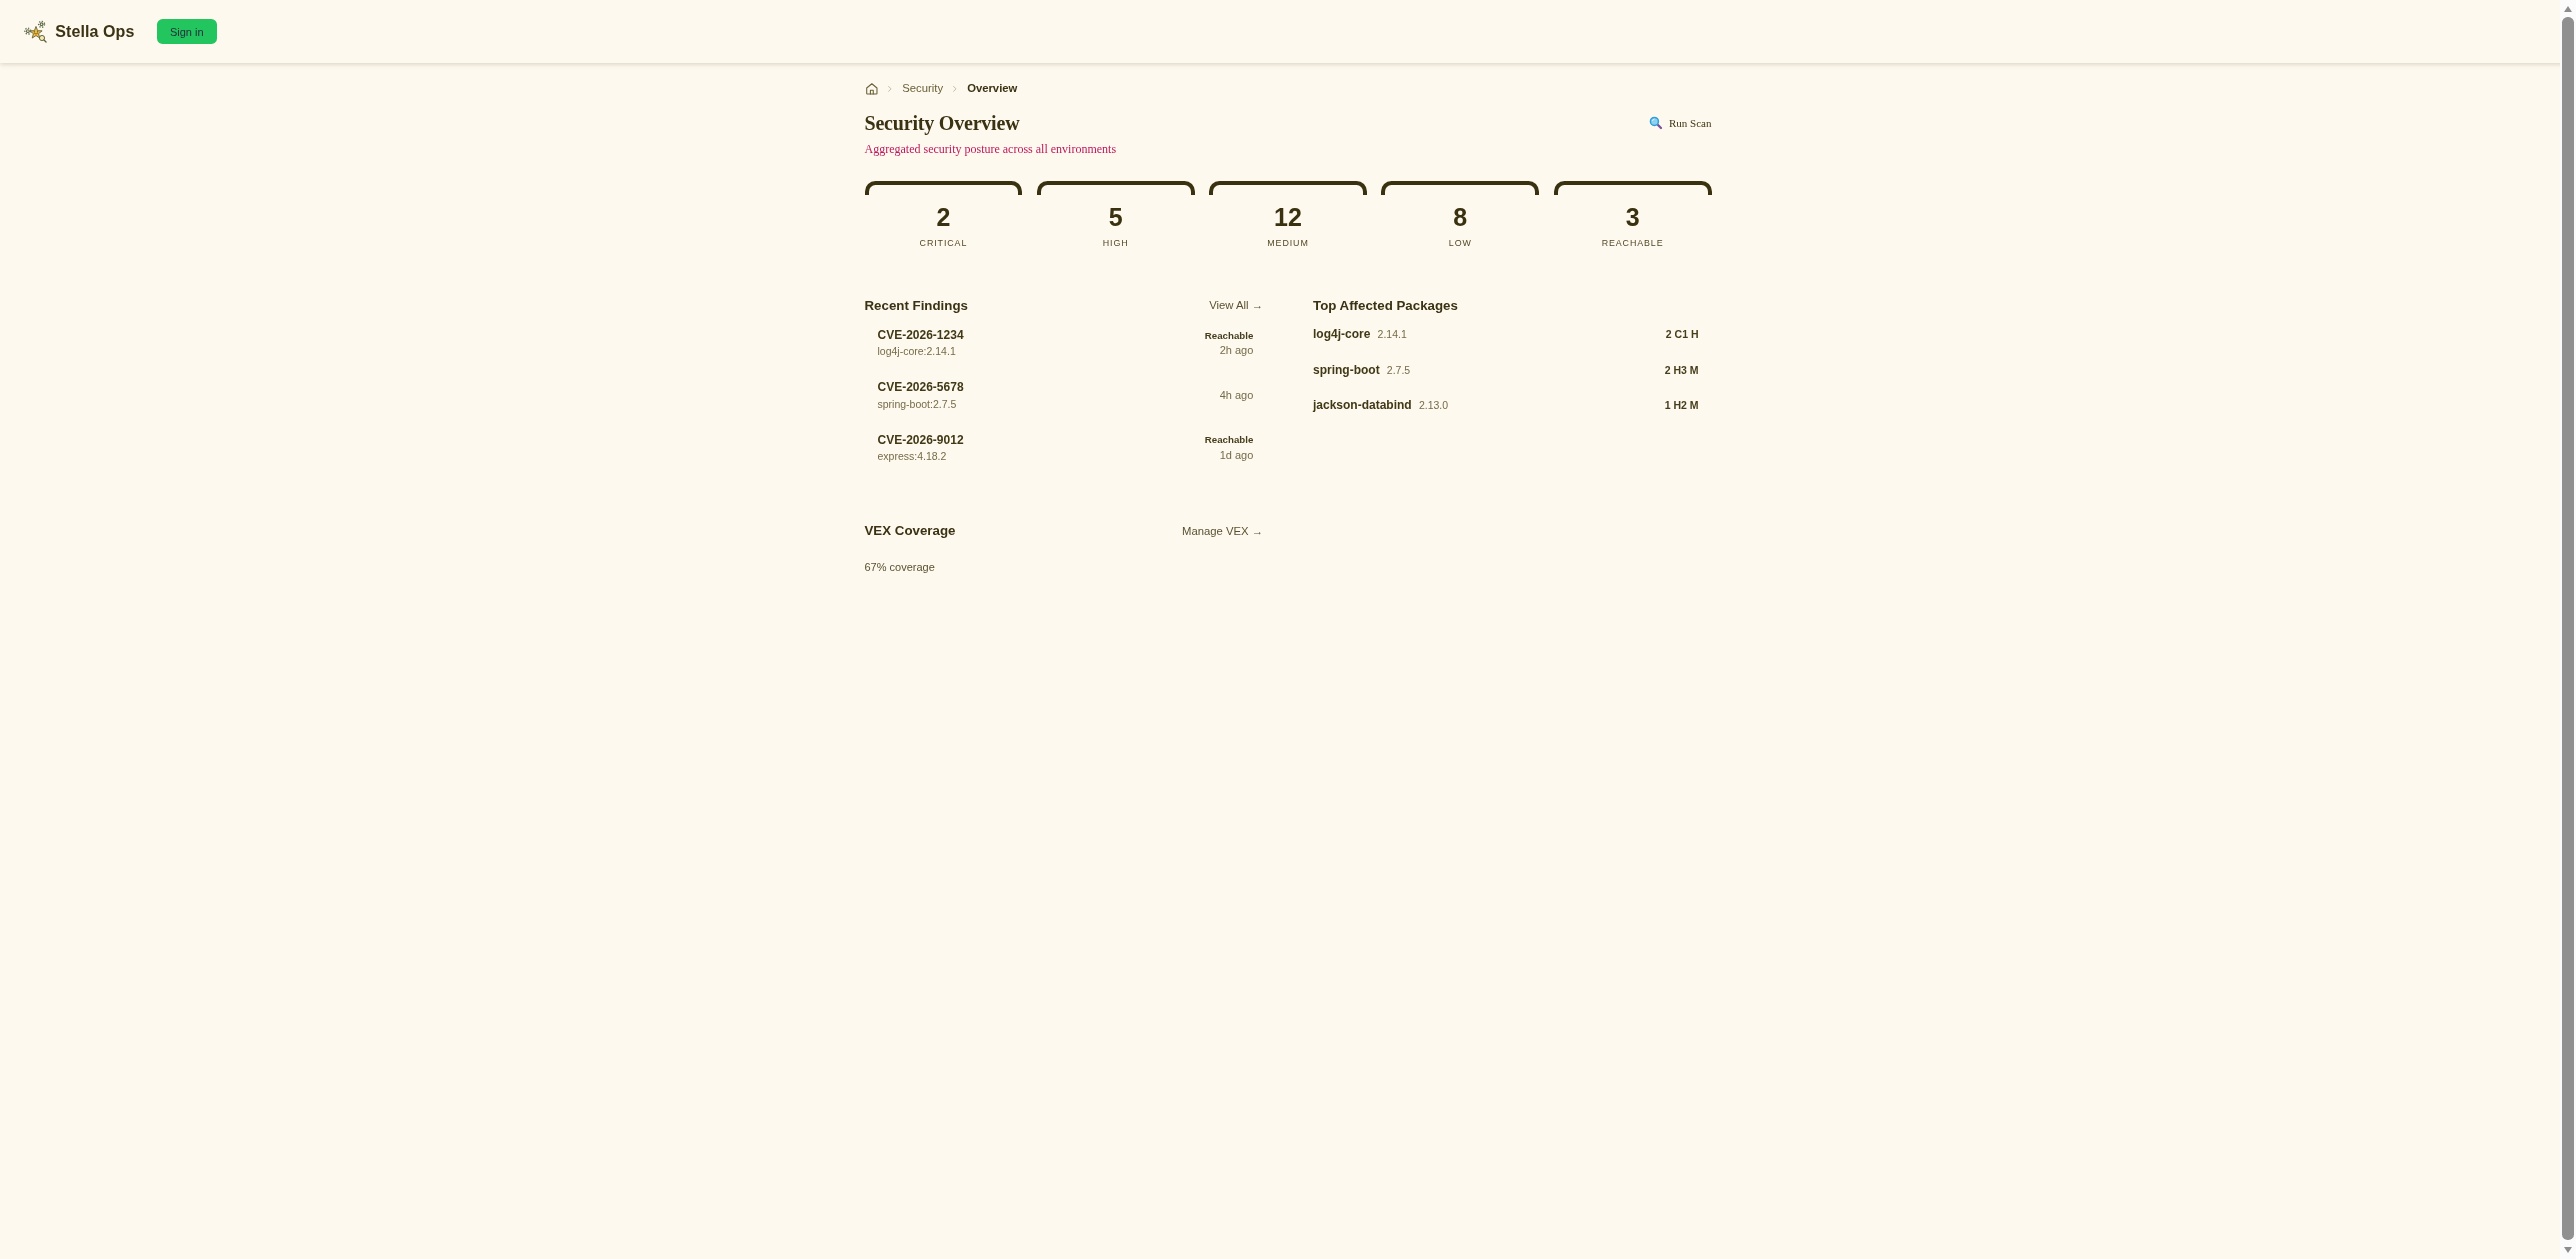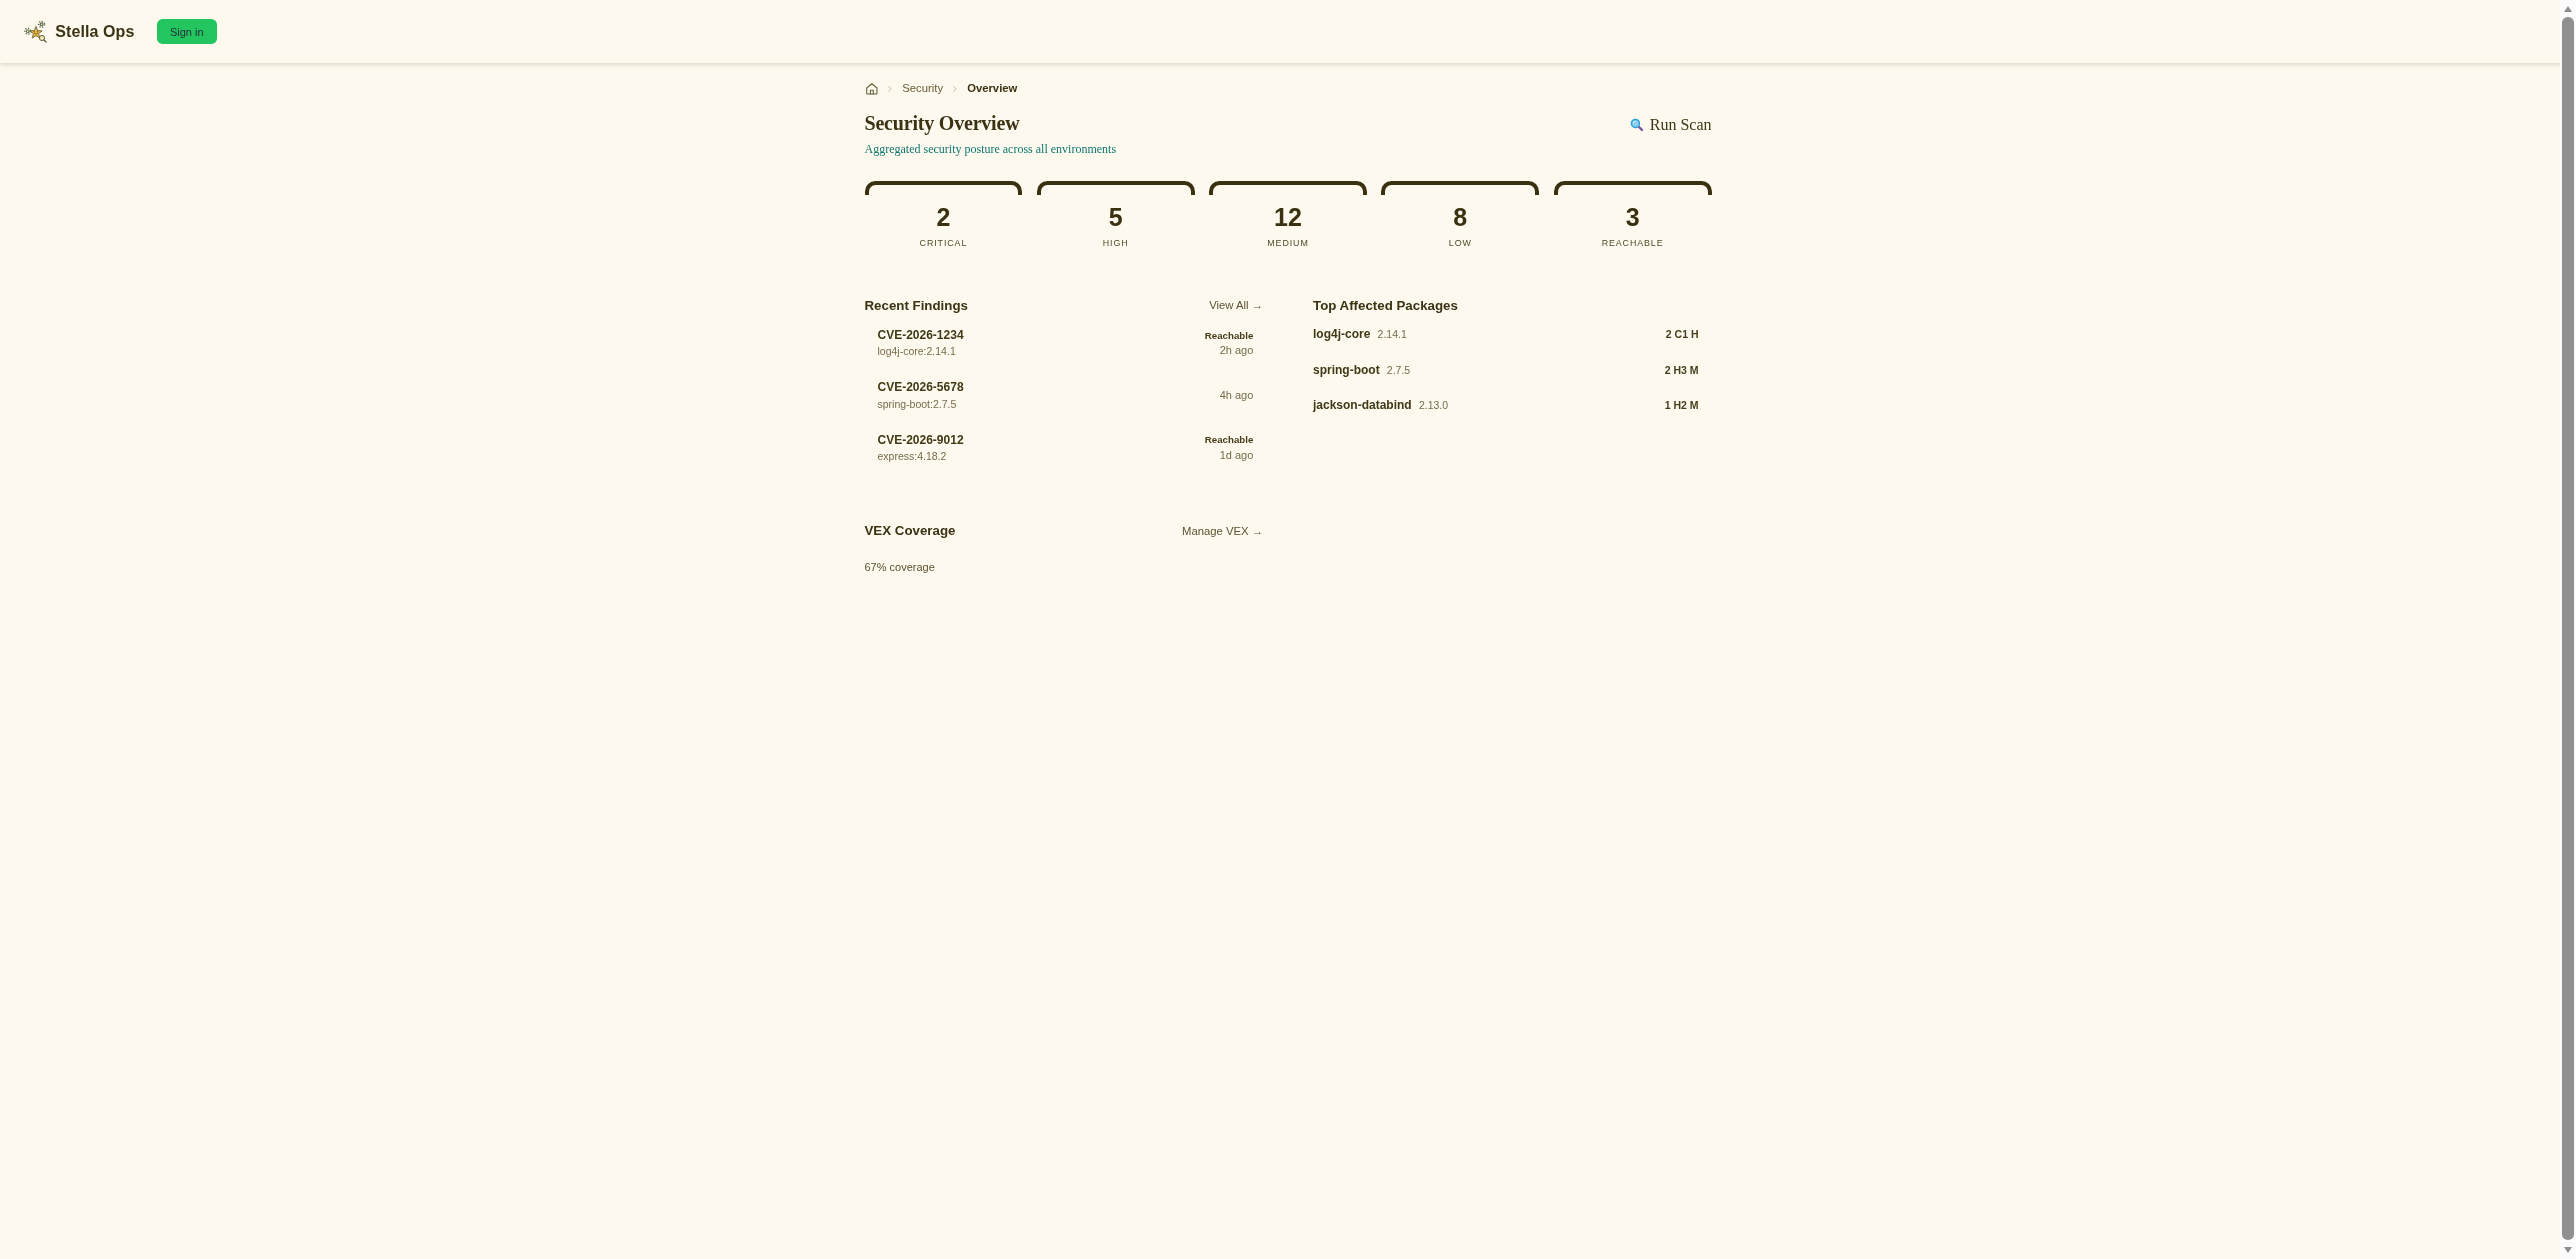--- a/index.html
+++ b/index.html
@@ -43,25 +43,25 @@
   
   main { width: 847px; margin: 0 auto; padding-top: 18.5px; }
 
   .breadcrumb { display: flex; align-items: center; gap: 7.2px; }
   .crumb-link { font-size: 11.3px; color: #6b6038; text-decoration: none; cursor: pointer; }
   .crumb-current { font-size: 11.3px; font-weight: 700; color: #3b3314; }
   .crumb-chevron { display: flex; align-items: center; }
 
   .title-row { display: flex; justify-content: space-between; align-items: flex-start; margin-top: 17px; font-family: Liberation Serif, serif; }
   h1 { font-size: 20px; font-weight: 700; color: #3a3212; letter-spacing: -0.2px; }
-  .subtitle { margin-top: 7.2px; font-size: 12px; color: #0f766e; }
+  .subtitle { margin-top: 7.2px; font-size: 12px; color: #be185d; }
   .run-scan {
     display: flex; align-items: center; gap: 6.4px;
     background: none; border: none; cursor: pointer;
-    font-family: inherit; font-size: 16px; color: #3f3715; margin-top: 4px;
+    font-family: inherit; font-size: 11px; color: #3f3715; margin-top: 4px;
   }
 
   
   .stats-row { display: grid; grid-template-columns: repeat(5, 1fr); gap: 14.5px; margin-top: 24px; }
   .stat-card { position: relative; text-align: center; padding: 24px 0 14.5px; }
   .stat-card::before {
     content: ""; position: absolute; top: 0; left: 0; right: 0; height: 9.7px;
     border: 4px solid #3a3110; border-bottom: none;
     border-radius: 10.5px 10.5px 0 0;
   }

